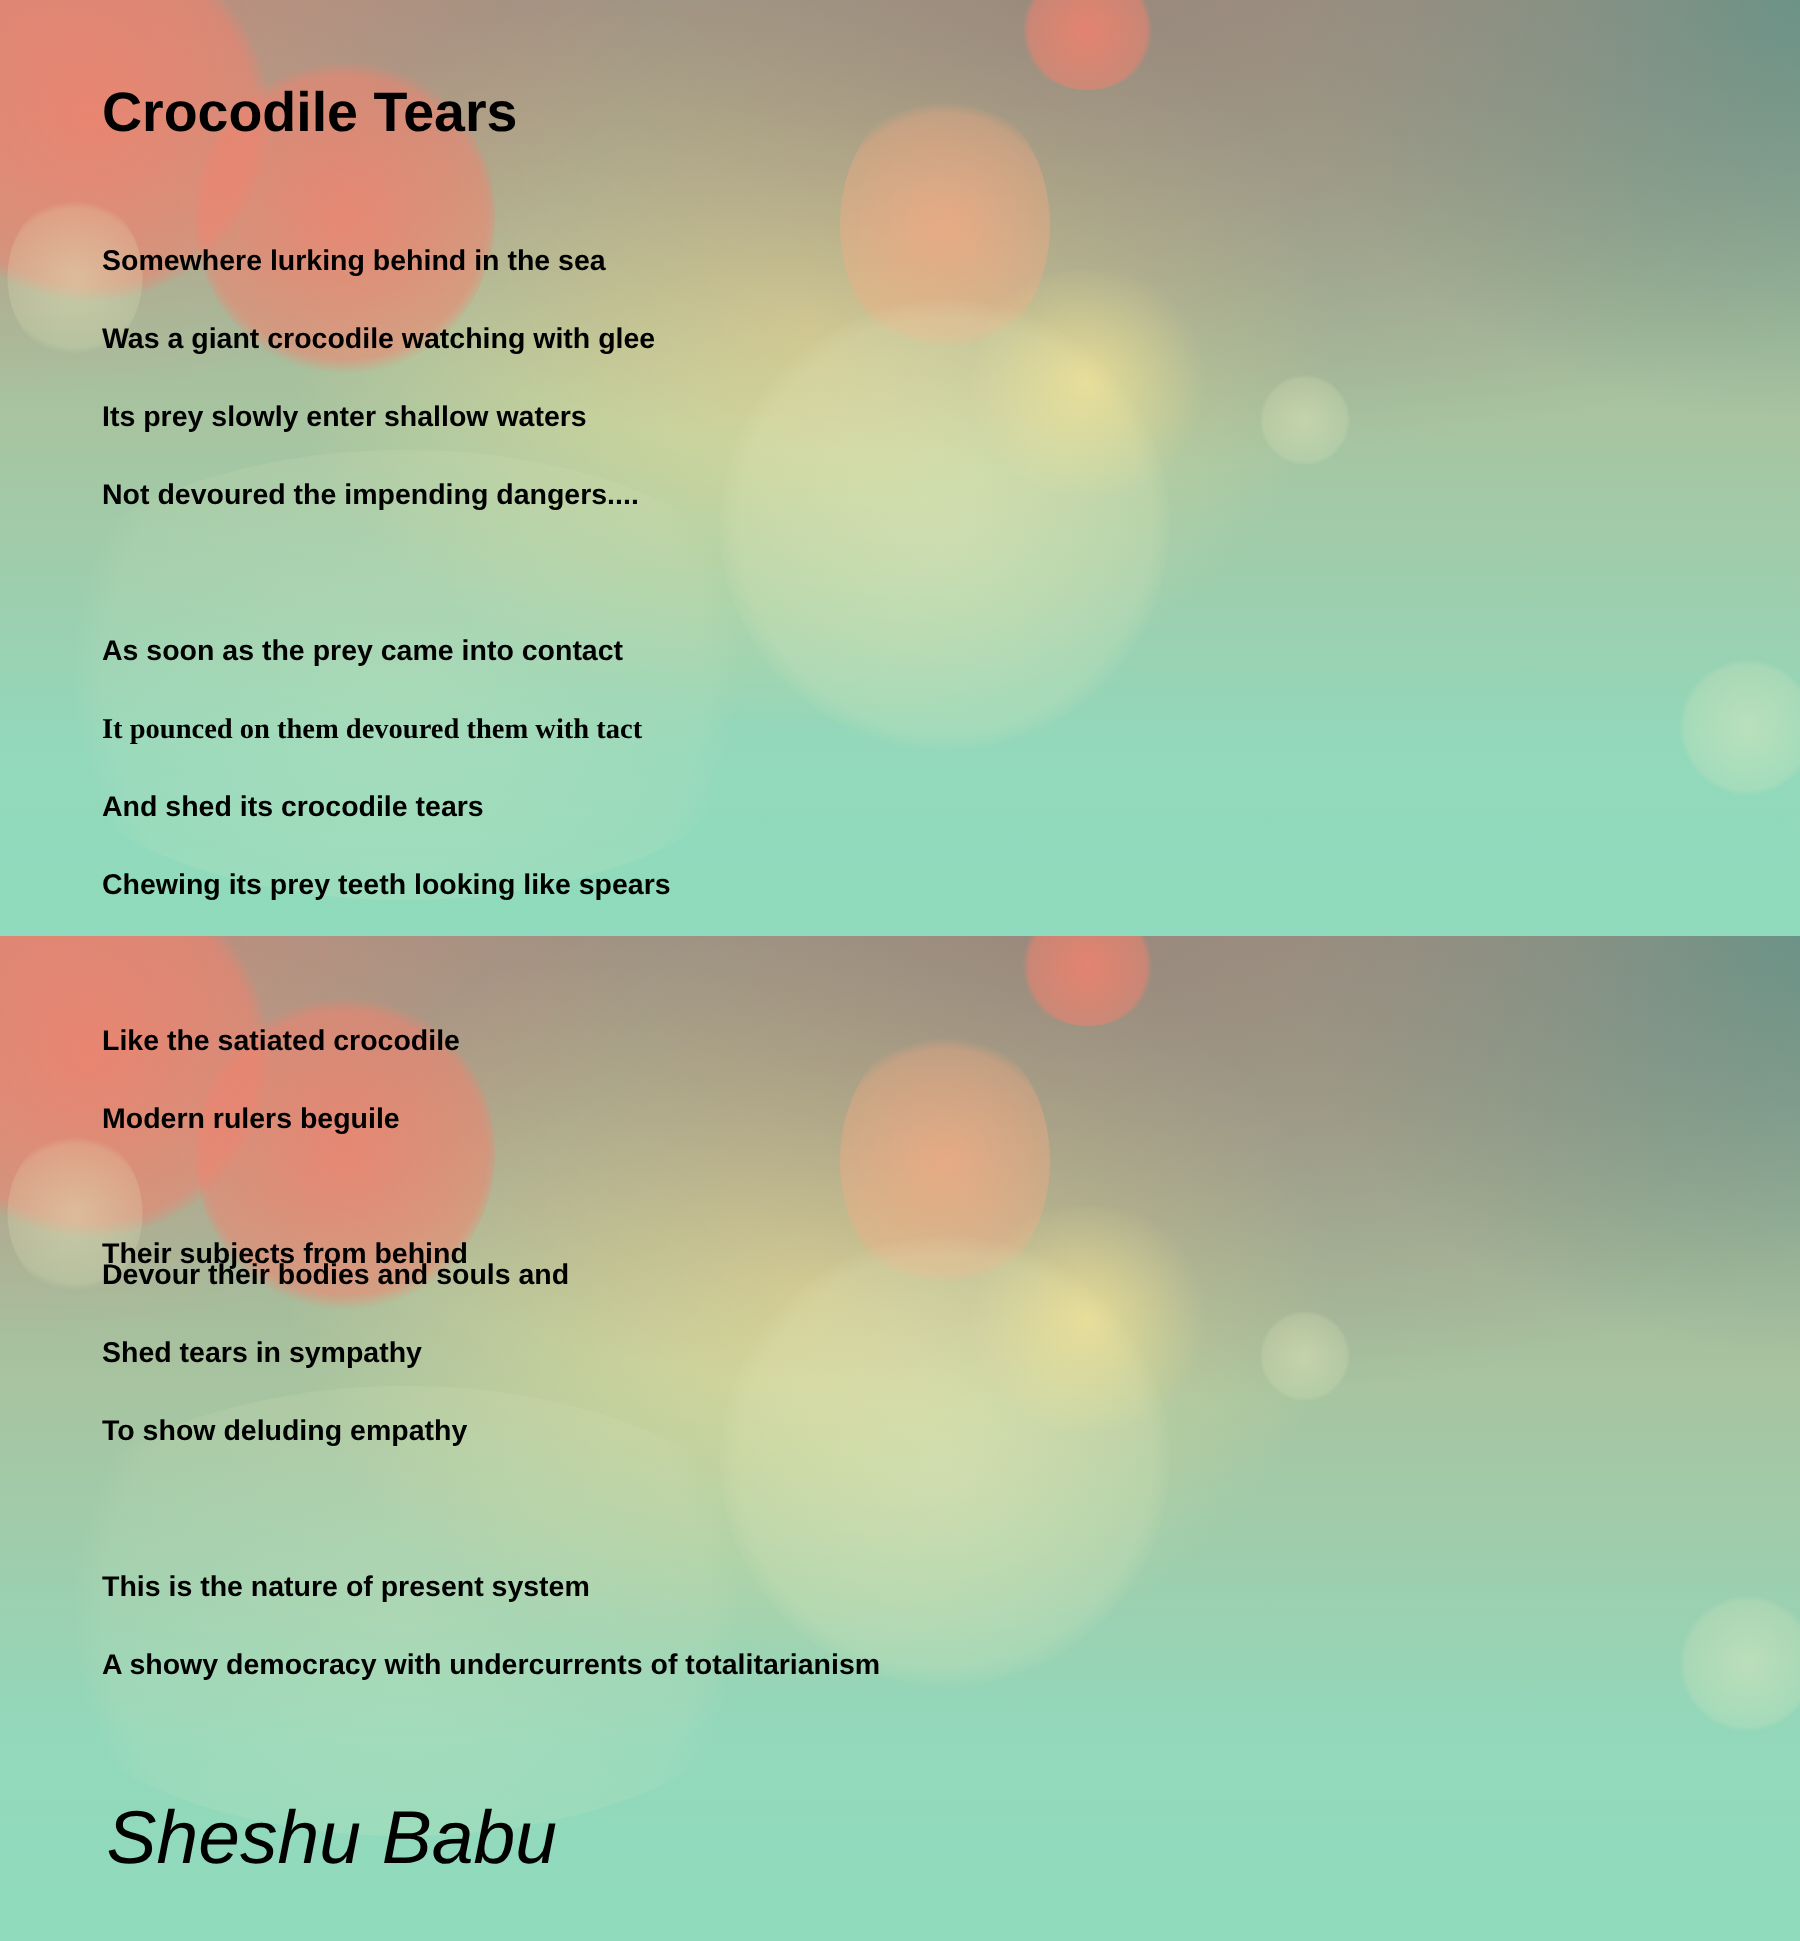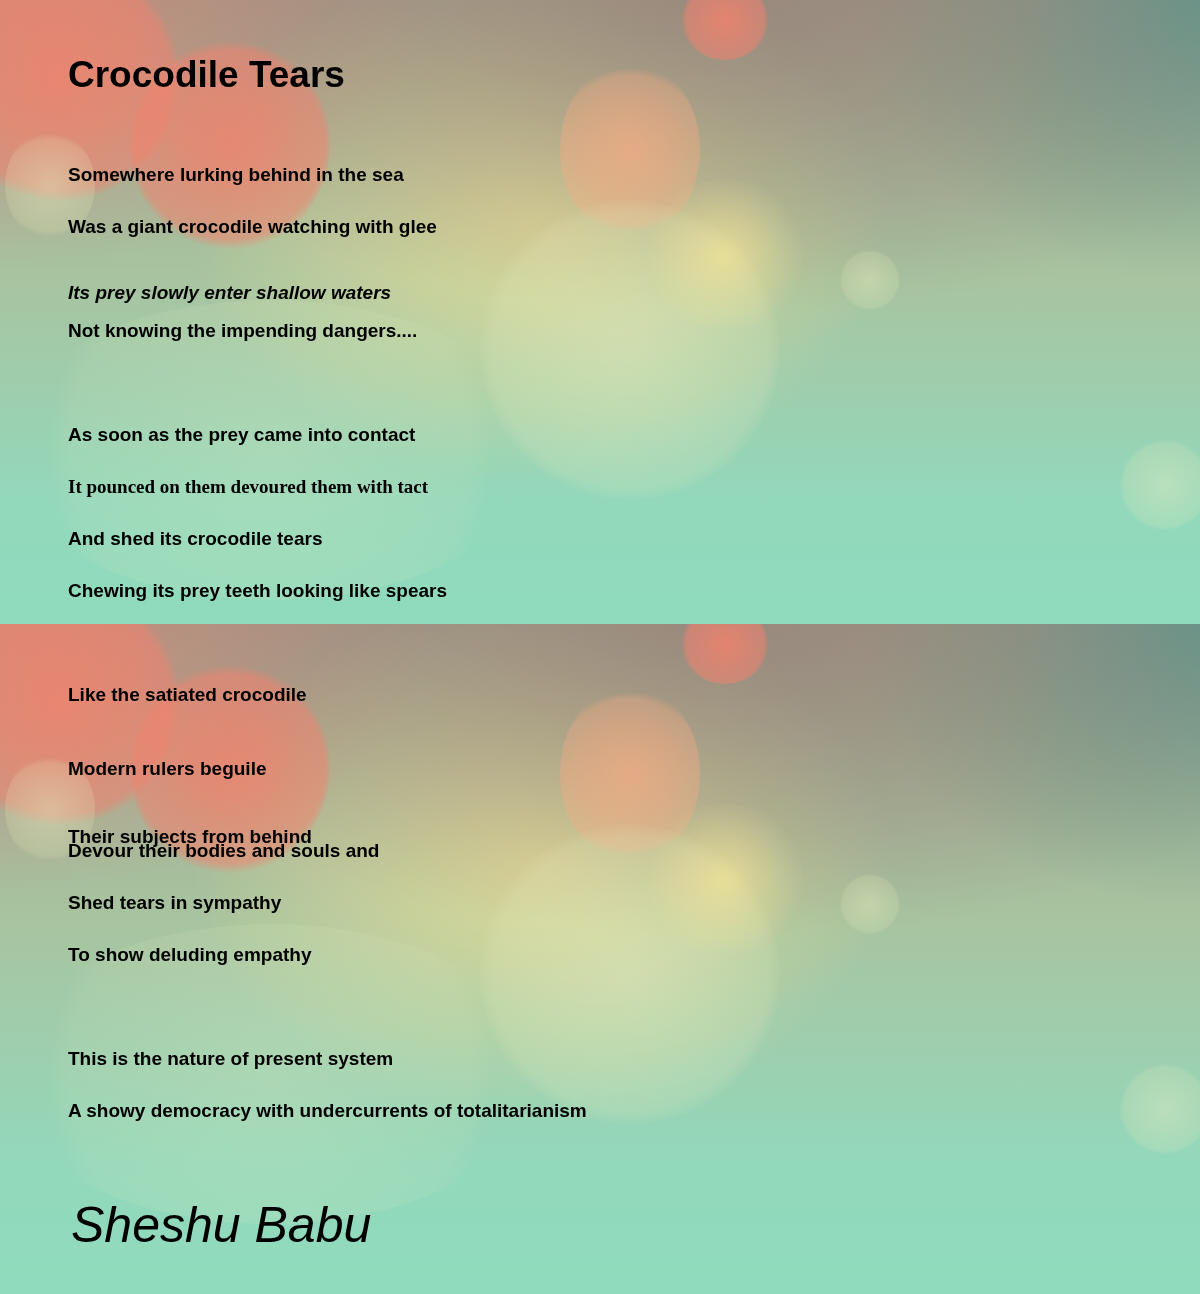--- a/index.html
+++ b/index.html
@@ -95,30 +95,30 @@
   <div class="orb pale" style="left:840px;top:250px;width:60px;height:60px;"></div>
   <div class="orb pale" style="left:1120px;top:440px;width:90px;height:90px;"></div>
   <div class="orb pale" style="left:0px;top:300px;width:540px;height:300px;opacity:0.5;"></div>
 </div>
 
 <div class="content">
   <h1 class="title">Crocodile Tears</h1>
 
   <p class="line" style="top:158px;">Somewhere lurking behind in the sea</p>
   <p class="line" style="top:210px;">Was a giant crocodile watching with glee</p>
-  <p class="line" style="top:276px;font-style:italic;">Its prey slowly enter shallow waters</p>
-  <p class="line" style="top:314px;">Not knowing the impending dangers....</p>
+  <p class="line" style="top:262px;">Its prey slowly enter shallow waters</p>
+  <p class="line" style="top:314px;">Not devoured the impending dangers....</p>
 
   <p class="line" style="top:418px;">As soon as the prey came into contact</p>
   <p class="line" style="top:470px;font-family:Liberation Serif, serif;">It pounced on them devoured them with tact</p>
   <p class="line" style="top:522px;">And shed its crocodile tears</p>
   <p class="line" style="top:574px;">Chewing its prey teeth looking like spears</p>
 
   <p class="line" style="top:678px;">Like the satiated crocodile</p>
-  <p class="line" style="top:752px;">Modern rulers beguile</p>
+  <p class="line" style="top:730px;">Modern rulers beguile</p>
   <p class="line" style="top:820px;">Their subjects from behind</p>
   <p class="line" style="top:834px;">Devour their bodies and souls and</p>
   <p class="line" style="top:886px;">Shed tears in sympathy</p>
   <p class="line" style="top:938px;">To show deluding empathy</p>
 
   <p class="line" style="top:1042px;">This is the nature of present system</p>
   <p class="line" style="top:1094px;">A showy democracy with undercurrents of totalitarianism</p>
 
   <p class="author">Sheshu Babu</p>
 </div>

